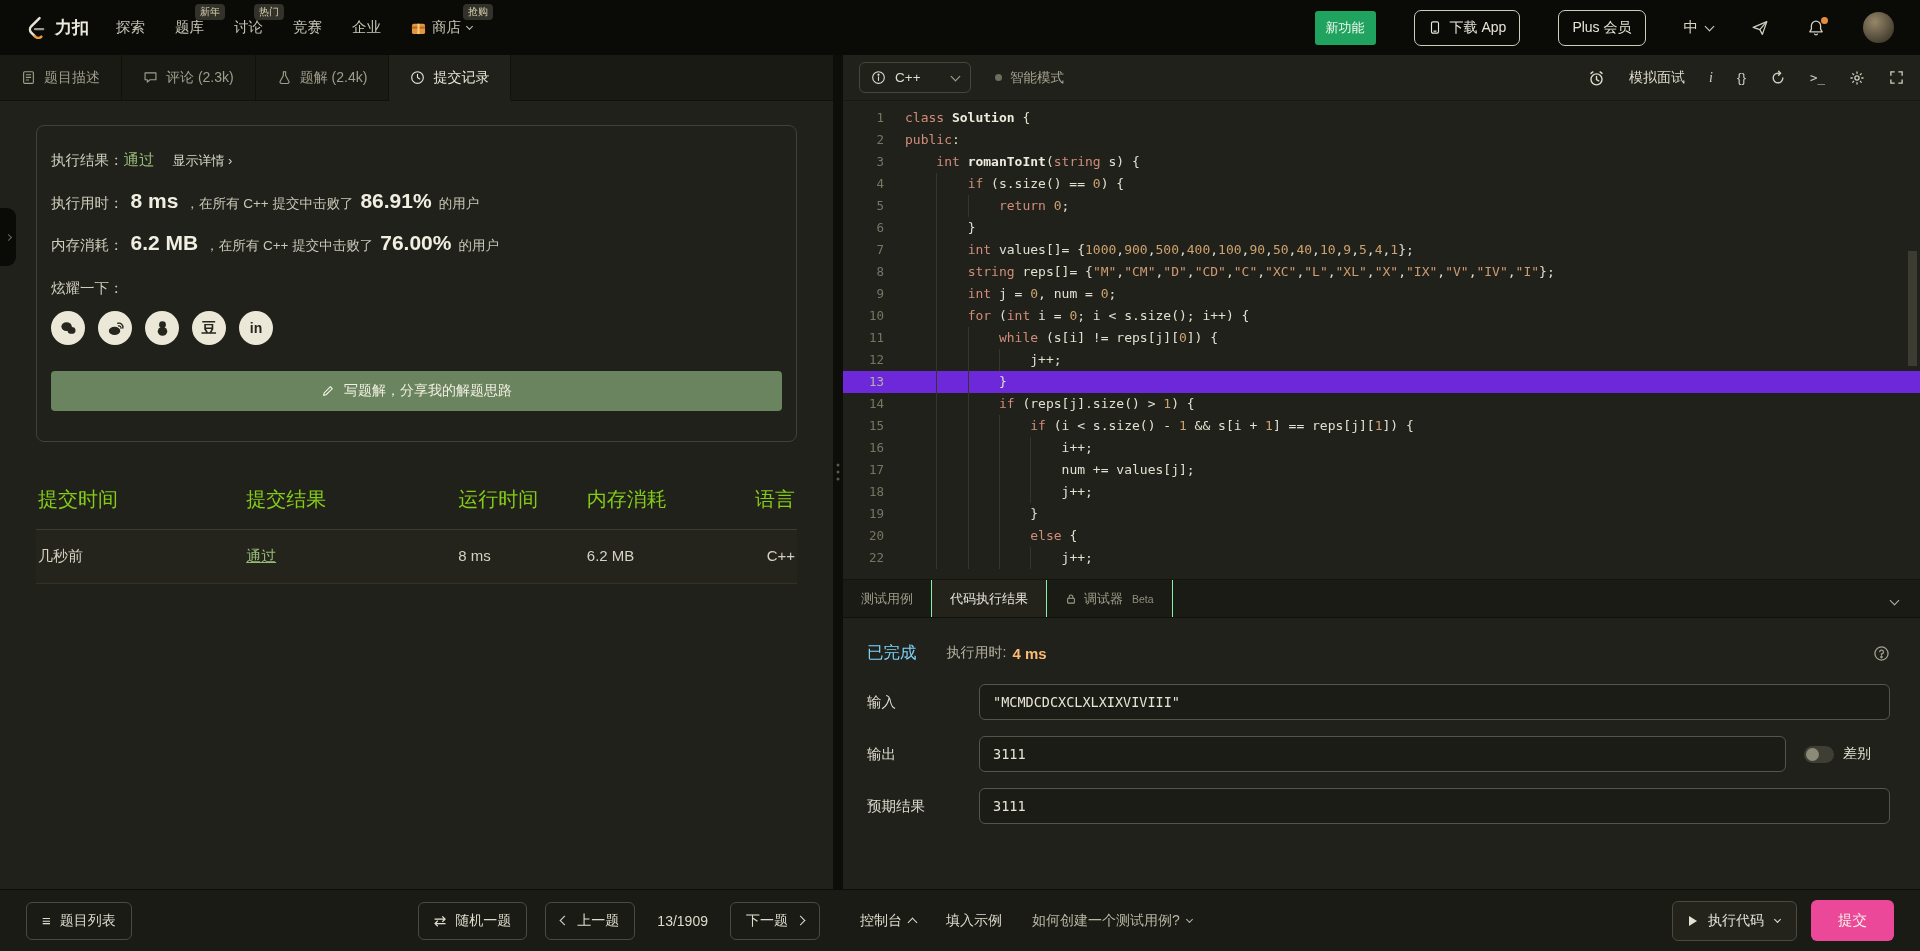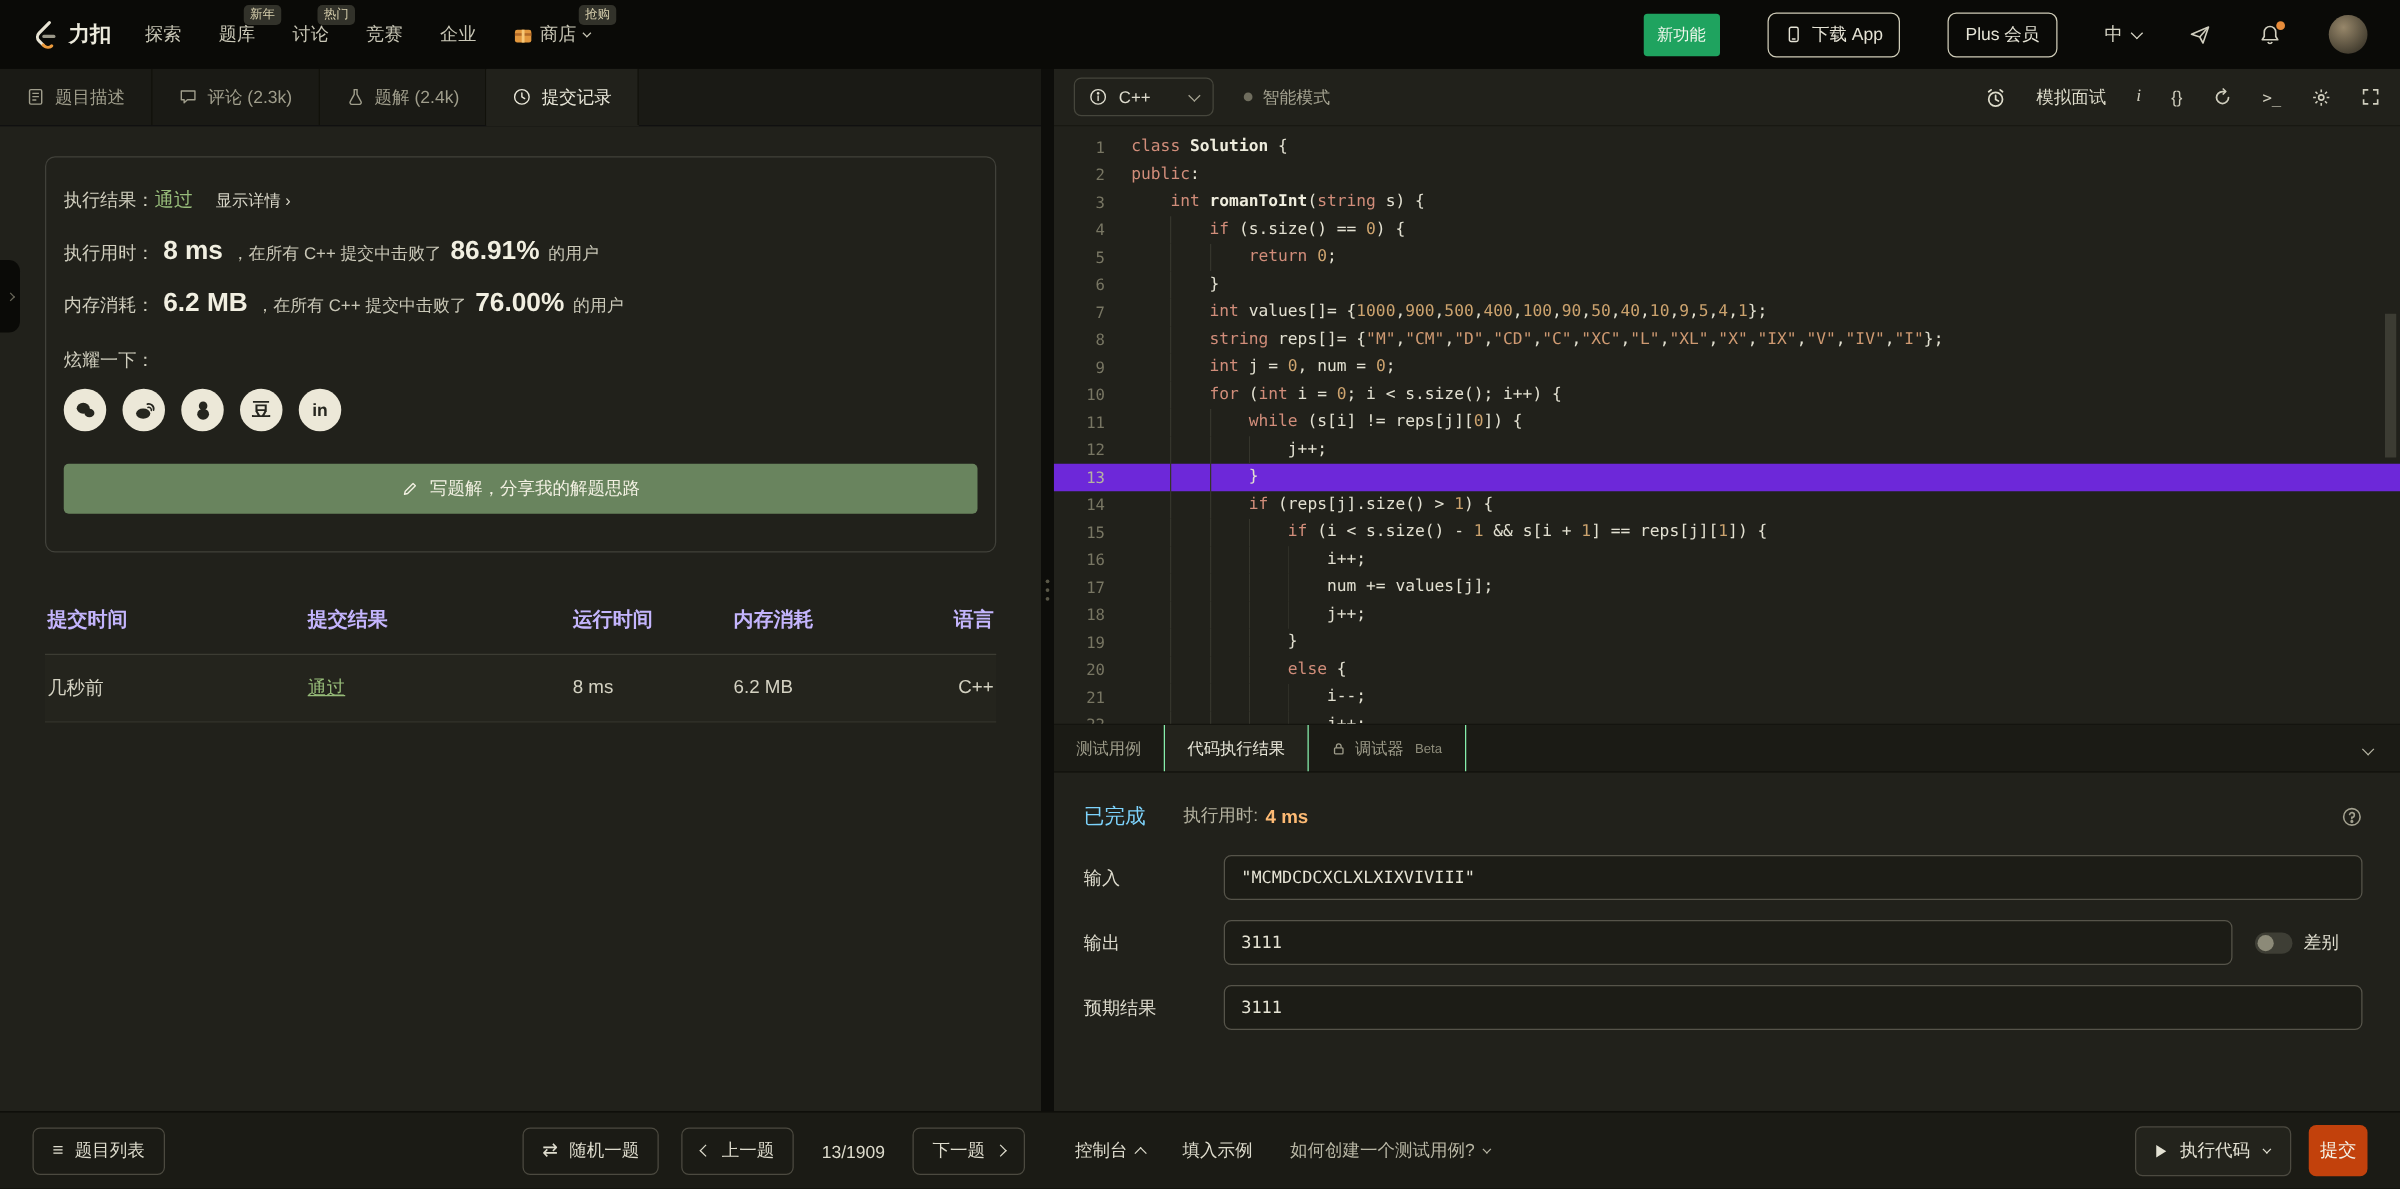--- a/index.html
+++ b/index.html
@@ -51,21 +51,21 @@
   .rc-big{font-size:21px;font-weight:bold;color:#f1efe1;margin:0 7px;white-space:nowrap}
   .rc-small{font-size:13.5px;color:#c9c7b7}
   .rc-showoff{font-size:14.5px;color:#cfcdbd;margin-top:24px}
   .social-row{display:flex;gap:13px;margin-top:13px}
   .social{width:34px;height:34px;border-radius:50%;background:#ece8d8;color:#26261f;display:flex;align-items:center;justify-content:center;cursor:pointer;font-weight:bold}
   .share-btn{margin-top:26px;width:100%;height:40px;background:#69845e;border:none;border-radius:4px;color:#f2f0e2;font-size:14px;display:flex;align-items:center;justify-content:center;gap:9px;cursor:pointer}
 
   
   .sub-table{margin-top:30px}
   .t-head,.t-row{display:grid;grid-template-columns:27.5% 28% 17% 15% 12.5%}
-  .t-head{padding:14px 2px 16px;font-size:16px;font-weight:bold;color:#c4b5fd;border-bottom:1px solid #3c3c33}
+  .t-head{padding:14px 2px 16px;font-size:20px;font-weight:normal;color:#84cc16;border-bottom:1px solid #3c3c33}
   .t-row{padding:17px 2px;font-size:15px;color:#d4d2c2;background:#24241d;border-bottom:1px solid #32322b;cursor:pointer}
   .t-head span:last-child,.t-row span:last-child{text-align:right}
   .t-pass{color:#96bb79;text-decoration:underline}
 
   
   .editor-header{height:46px;flex-shrink:0;display:flex;align-items:center;padding:0 16px;border-bottom:1px solid #181812}
   .lang-select{display:flex;align-items:center;gap:9px;border:1px solid #46463c;border-radius:6px;padding:7px 11px;font-size:13.5px;color:#dedcce;cursor:pointer;min-width:112px}
   .lang-select .chev{margin-left:auto;color:#a9a795}
   .mode{display:flex;align-items:center;gap:8px;margin-left:24px;font-size:13.5px;color:#a5a391;cursor:pointer}
   .mode-dot{width:7px;height:7px;border-radius:50%;background:#6f6d5e}
@@ -116,21 +116,21 @@
   .bb-btn{display:flex;align-items:center;gap:9px;border:1px solid #4c4a40;border-radius:6px;padding:9px 15px;background:transparent;color:#dedccd;font-size:14px;cursor:pointer;white-space:nowrap}
   .bb-random{margin-left:286px}
   .bb-prev{margin-left:18px}
   .bb-pos{margin:0 22px;font-size:14px;color:#dedccd;white-space:nowrap}
   .bb-console-group{display:flex;align-items:center;gap:30px;margin-left:40px}
   .bb-text{display:flex;align-items:center;gap:7px;font-size:14px;color:#dedccd;cursor:pointer;background:none;border:none;white-space:nowrap}
   .bb-text.dim{color:#b9b7a5}
   .bb-right{margin-left:auto;display:flex;align-items:center;gap:14px}
   .btn-run{display:flex;align-items:center;gap:11px;border:1px solid #4c4a40;border-radius:6px;padding:10px 16px;background:#23231c;color:#e4e2d4;font-size:14px;cursor:pointer;white-space:nowrap}
   .play{width:0;height:0;border-left:8px solid currentColor;border-top:5px solid transparent;border-bottom:5px solid transparent}
-  .btn-submit{background:#c2410c;border:none;border-radius:6px;padding:11px 9px;color:#f4f2e6;font-size:14.5px;cursor:pointer;white-space:nowrap}
+  .btn-submit{background:#ec4899;border:none;border-radius:6px;padding:11px 27px;color:#f4f2e6;font-size:14.5px;cursor:pointer;white-space:nowrap}
   .uni{font-size:15px;line-height:1}
 </style>
 </head>
 <body>
 
 <div class="topnav">
   <div class="logo">
     <span class="icon">
       <svg width="20" height="23" viewBox="0 0 21 24" fill="none" stroke-linecap="round">
         <path d="M14.2 2.2L5.5 10.9a4.6 4.6 0 0 0 0 6.5l3.5 3.5" stroke="#e8e4d4" stroke-width="2.6"></path>
@@ -464,24 +464,20 @@
         </div>
         <div class="code-line">
           <span class="gutter">19</span>
           <span class="code-text"><span class="ind">    </span><span class="ind g">    </span><span class="ind g">    </span><span class="ind g">    </span>}</span>
         </div>
         <div class="code-line">
           <span class="gutter">20</span>
           <span class="code-text"><span class="ind">    </span><span class="ind g">    </span><span class="ind g">    </span><span class="ind g">    </span><span class="tok-kw">else</span> {</span>
         </div>
         <div class="code-line">
-          <span class="gutter">21</span>
-          <span class="code-text"><span class="ind">    </span><span class="ind g">    </span><span class="ind g">    </span><span class="ind g">    </span><span class="ind g">    </span>i--;</span>
-        </div>
-        <div class="code-line">
           <span class="gutter">22</span>
           <span class="code-text"><span class="ind">    </span><span class="ind g">    </span><span class="ind g">    </span><span class="ind g">    </span><span class="ind g">    </span>j++;</span>
         </div>
         <div class="vscroll"></div>
       </div>
     <div class="console">
       <div class="console-tabs" id="consoleTabs">
         <div class="ctab">
             <span>测试用例</span>
           </div>

